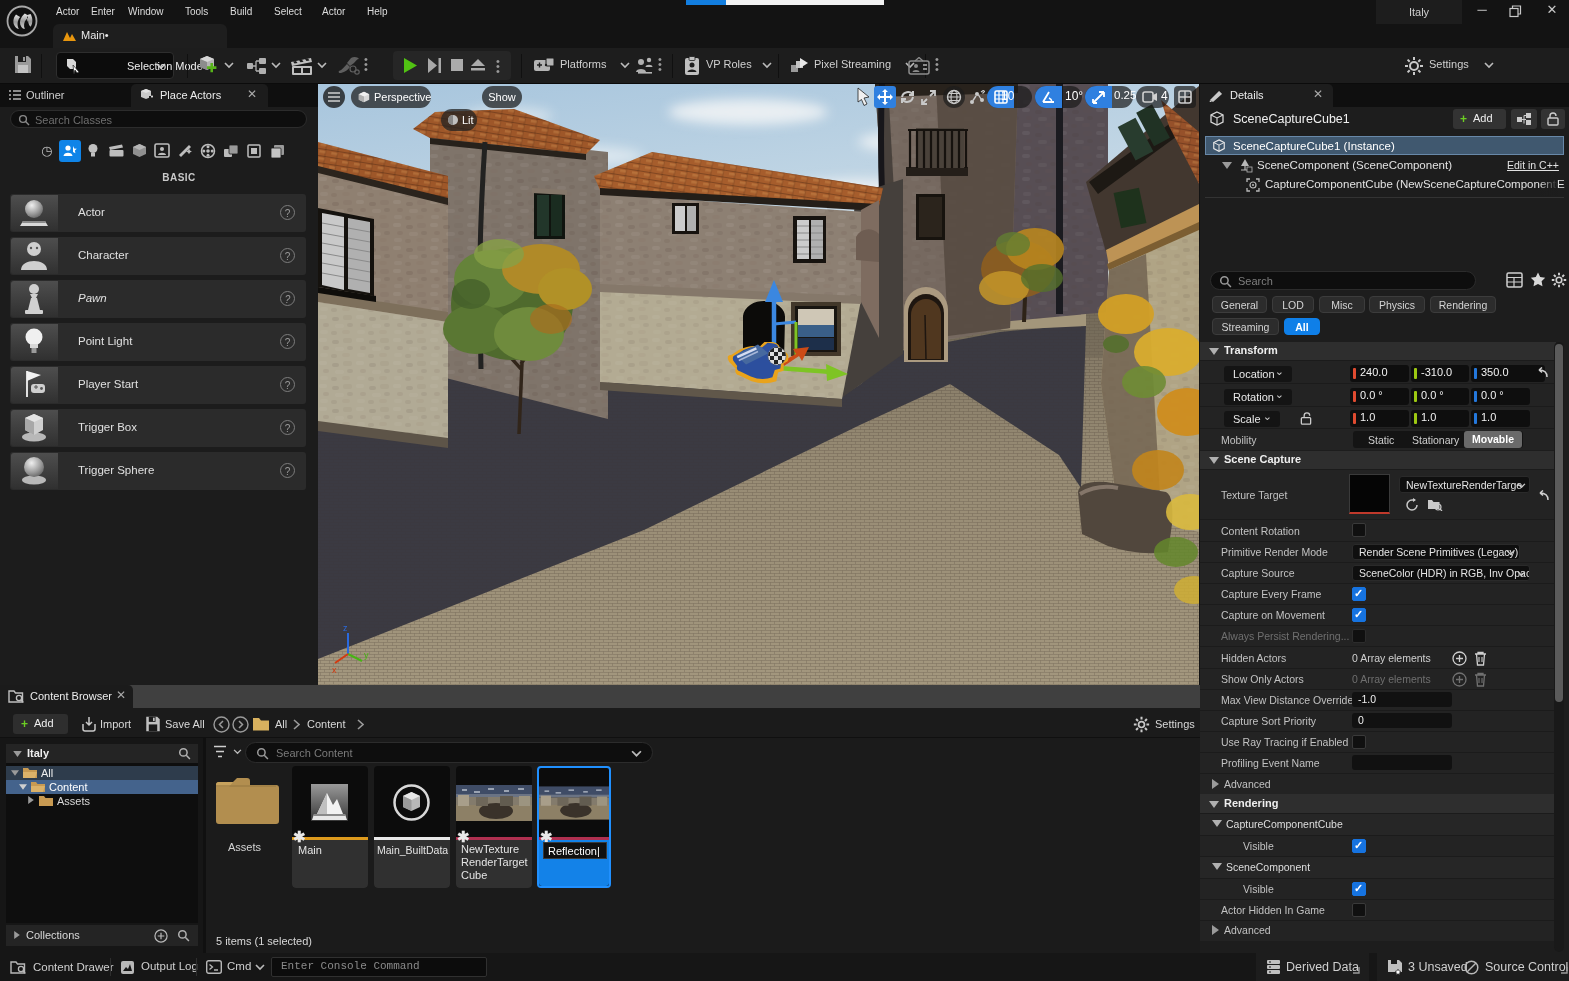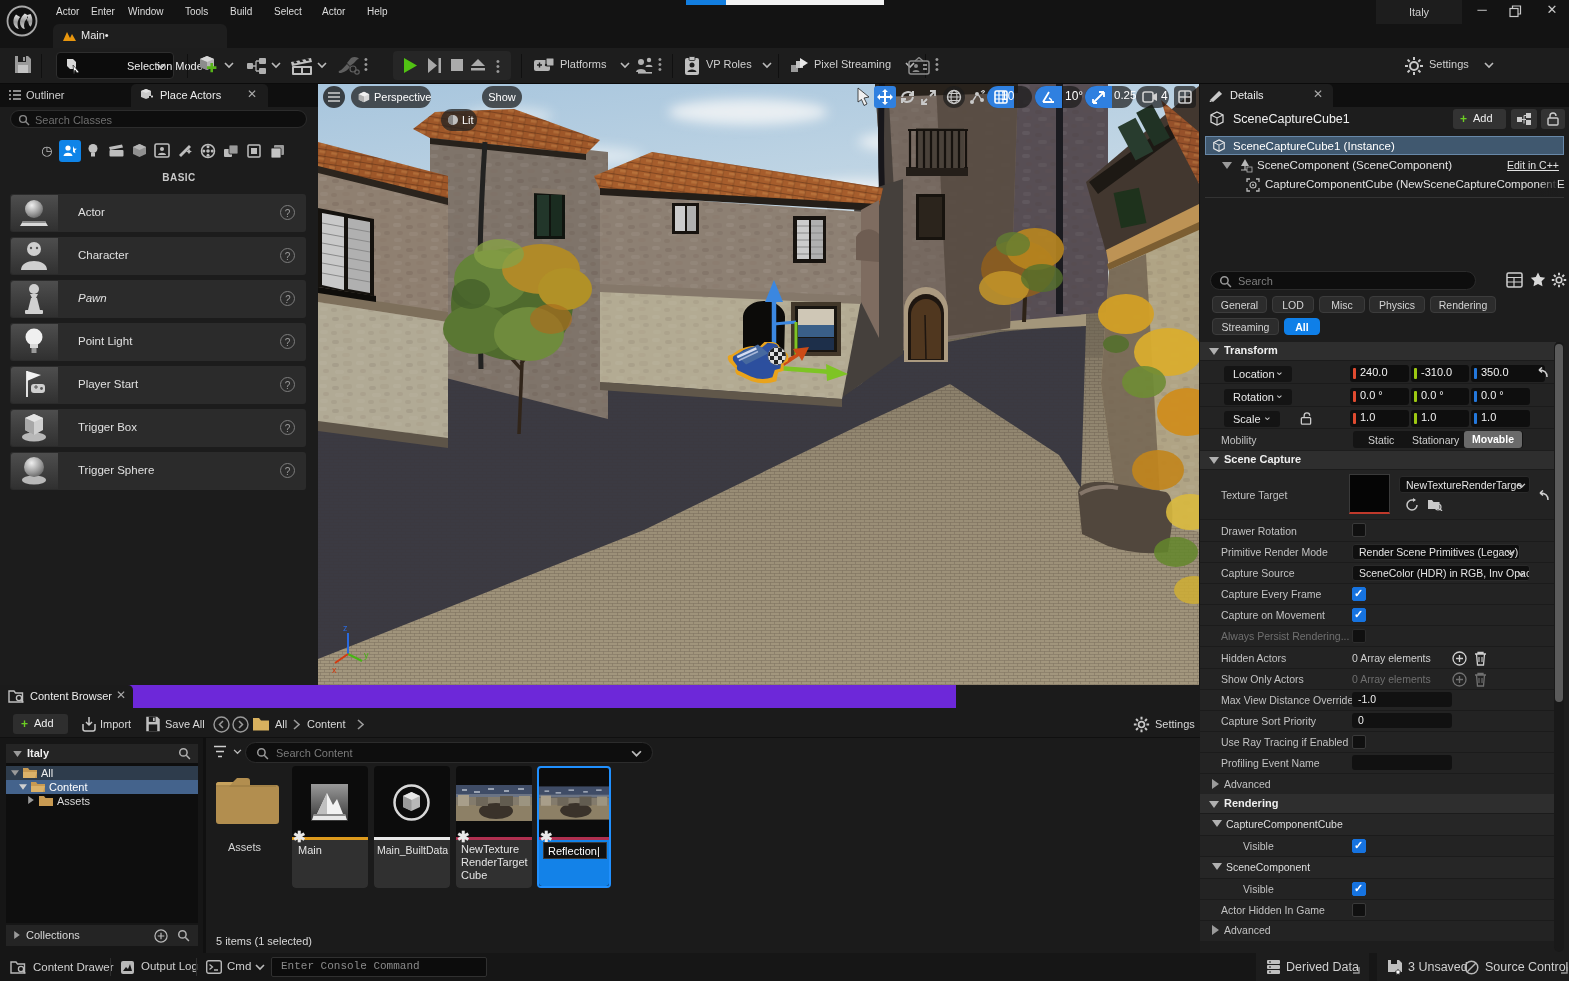--- a/index.html
+++ b/index.html
@@ -61,21 +61,21 @@
 .drow { position:absolute; left:0; width:356px; background:#232323; border-top:1px solid #1b1b1b; }
 .dlbl { position:absolute; left:21px; color:#c2c2c2; font-size:10.5px; }
 .dinp { position:absolute; background:#111; border-radius:3px; color:#efefef; font-size:10.5px; }
 .cbox { position:absolute; width:14px; height:14px; background:#101010; border:1px solid #3a3a3a; border-radius:2px; }
 .cbox.on { background:#1673e0; border-color:#1673e0; }
 .cbox.on::after { content:"✓"; position:absolute; left:1px; top:-1px; color:#fff; font-size:11px; font-weight:bold; }
 .ddrop { position:absolute; background:#0f0f0f; border:1px solid #2a2a2a; border-radius:3px; color:#e4e4e4; font-size:10.5px; overflow:hidden; white-space:nowrap; }
 
 
 #cb { position:absolute; left:0; top:685px; width:1200px; height:268px; background:#1b1b1b; }
-#cbtabs { position:absolute; left:0; top:0; width:956px; height:23px; background:#6d28d9; }
+#cbtabs { position:absolute; left:0; top:0; width:1200px; height:23px; background:#404040; }
 #cb-tab { position:absolute; left:0; top:0; width:133px; height:23px; background:#1b1b1b; border-radius:0 5px 0 0; }
 #statusbar { position:absolute; left:0; top:953px; width:1569px; height:28px; background:#161616; }
 .sbtxt { color:#cfcfcf; font-size:11.5px; }
 </style>
 </head>
 <body>
 <div id="root">
 
 <div id="titlebar">
   <span class="menuitem" style="left:56px;">Actor</span>
@@ -954,21 +954,21 @@
           </svg>
     <svg class="abs" style="left:227px;top:414px;" width="16" height="13" viewBox="0 0 16 13">
             <path d="M1 2 h4 l1.5 2 h6 v7 H1 z" fill="#c9c9c9"></path>
             <circle cx="11" cy="9" r="3" fill="none" stroke="#c9c9c9" stroke-width="1.2"></circle>
             <path d="M13 11 l2 2" stroke="#c9c9c9" stroke-width="1.2"></path>
           </svg>
     <svg class="abs" style="left:337px;top:406px;" width="13" height="12" viewBox="0 0 13 12">
             <path d="M11 10 C11 4 7 3 3 3 M3 3 l3 -2.5 M3 3 l3 2.5" stroke="#cfcfcf" stroke-width="1.5" fill="none"></path>
           </svg>
     <div class="drow" style="top:435px;height:22px;"></div>
-    <div class="dlbl" style="top:441px;">Drawer Rotation</div>
+    <div class="dlbl" style="top:441px;">Content Rotation</div>
     <div class="cbox" style="left:152px;top:439px;"></div>
     <div class="drow" style="top:457px;height:21px;"></div>
     <div class="dlbl" style="top:462px;">Primitive Render Mode</div>
     <div class="ddrop" style="left:152px;top:460px;width:168px;height:16px;">
             <span style="position:absolute;left:6px;top:1px;">Render Scene Primitives (Legacy)</span>
             <svg style="position:absolute;right:4px;top:5px;" width="9" height="6" viewBox="0 0 10 7">
               <path d="M1 1 L5 5 L9 1" stroke="#ccc" stroke-width="1.5" fill="none"></path>
             </svg>
           </div>
     <div class="drow" style="top:478px;height:21px;"></div>

